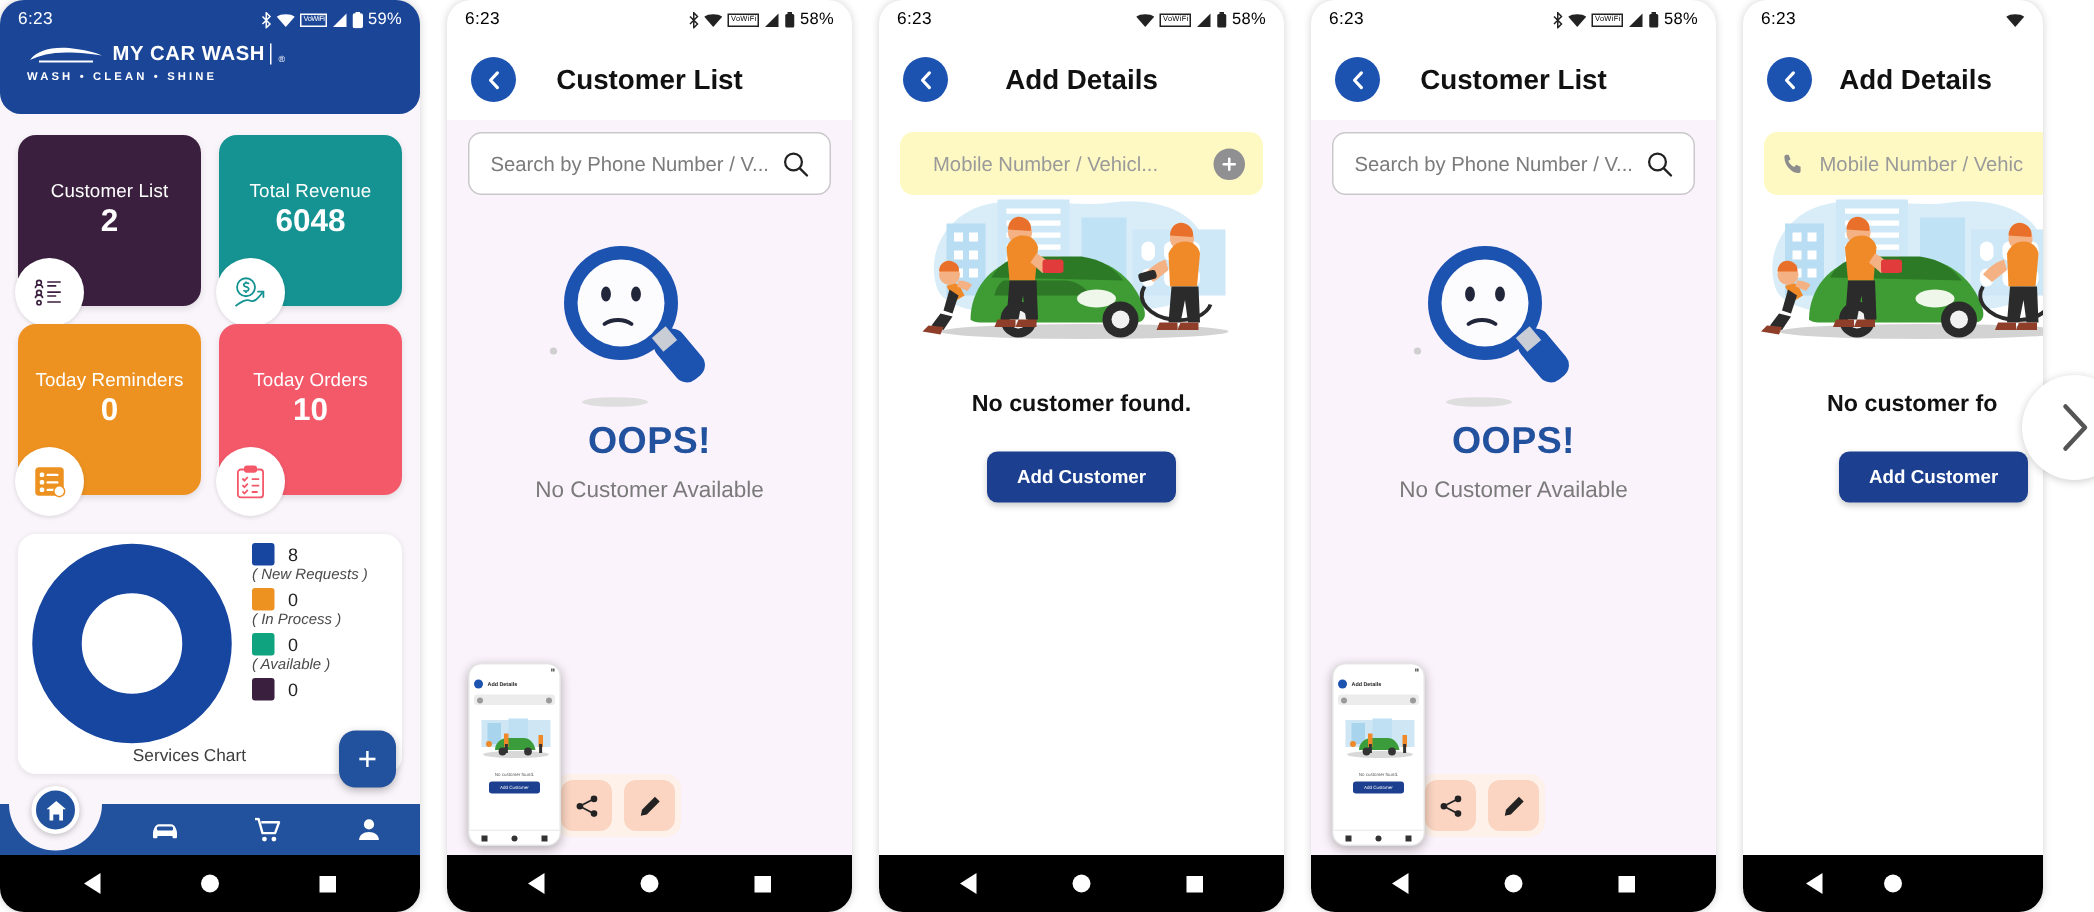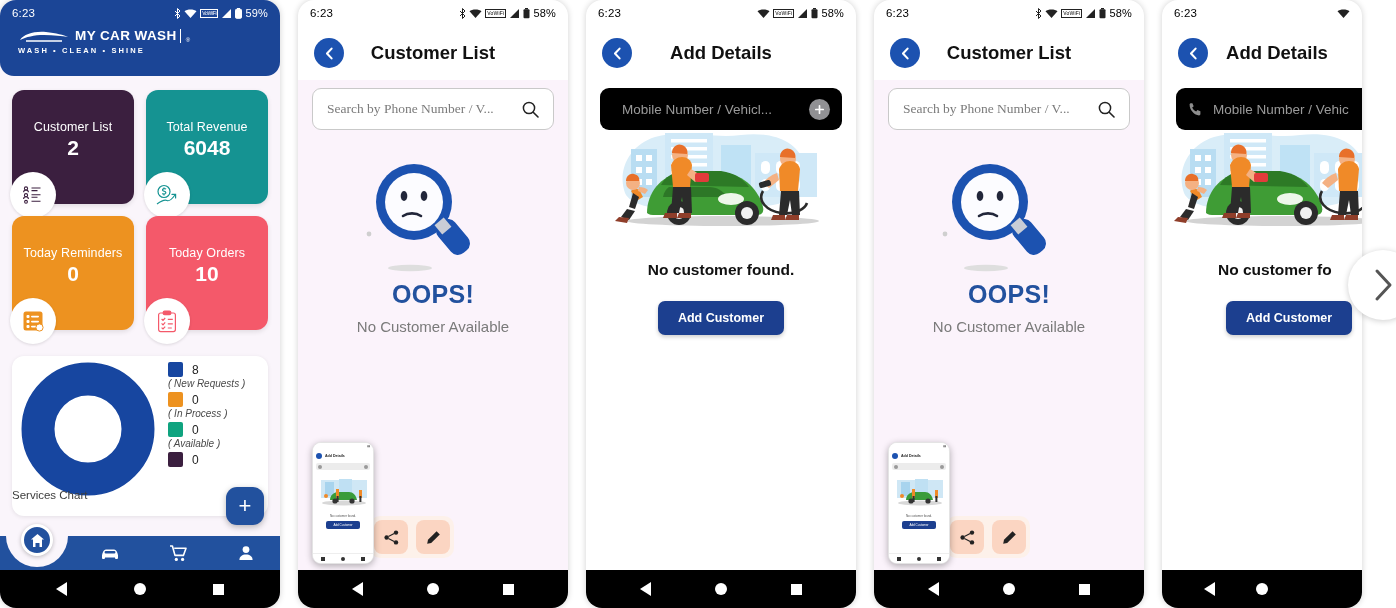--- a/index.html
+++ b/index.html
@@ -99,21 +99,21 @@
     background: #fff;
     border-radius: 12px;
     height: 160px;
     position: relative;
     display: flex;
     box-shadow: 0 1px 4px rgba(0,0,0,.09);
     overflow: hidden;
   }
   .donut-col { width: 152px; position: relative; display:flex; align-items:flex-start; justify-content:center; padding-top:6px;}
   .donut-label {
-    position: absolute; bottom: 15px; left: 0; right: 0; text-align: left;
+    position: absolute; bottom: 6px; left: 0; right: 0; text-align: right;
     font-size: 11.5px; color: #3d3d3d;
   }
   .legend-col { flex: 1; padding: 6px 0 0 4px; }
   .legend-row { margin-bottom: 3px; }
   .legend-top { display: flex; align-items: center; gap: 9px; }
   .swatch { width: 15px; height: 15px; border-radius: 2px; }
   .legend-num { font-size: 12px; color: #222; }
   .legend-sub { font-size: 10px; font-style: italic; color: #4a4a4a; margin-top: 1px; }
 
   .fab {
@@ -179,27 +179,27 @@
 
   .searchbox {
     margin: 8px 14px 0 14px; height: 42px;
     border: 1px solid #c9c9c9; border-radius: 9px;
     display: flex; align-items: center; padding: 0 14px;
     background: #fff; position: relative; z-index: 3;
   }
   .searchbox input {
     border: none; outline: none; flex: 1;
     font-size: 13.5px; color: #6f6f6f; background: transparent;
-    font-family: Liberation Serif, serif;
+    font-family: Liberation Sans, sans-serif;
   }
   .searchbox input::placeholder { color: #7b7b7b; }
 
   .mobilebox {
     margin: 8px 14px 0 14px; height: 42px;
-    background: #000000; border-radius: 9px;
+    background: #fef9c3; border-radius: 9px;
     display: flex; align-items: center; padding: 0 12px; gap: 10px;
     position: relative; z-index: 3;
   }
   .mobilebox input {
     border: none; outline: none; flex: 1; background: transparent;
     font-size: 13.5px; color: #8d8d8d;
     font-family: "Liberation Sans", sans-serif;
   }
   .mobilebox input::placeholder { color: #9a9a9a; }
   .plus-circle {

